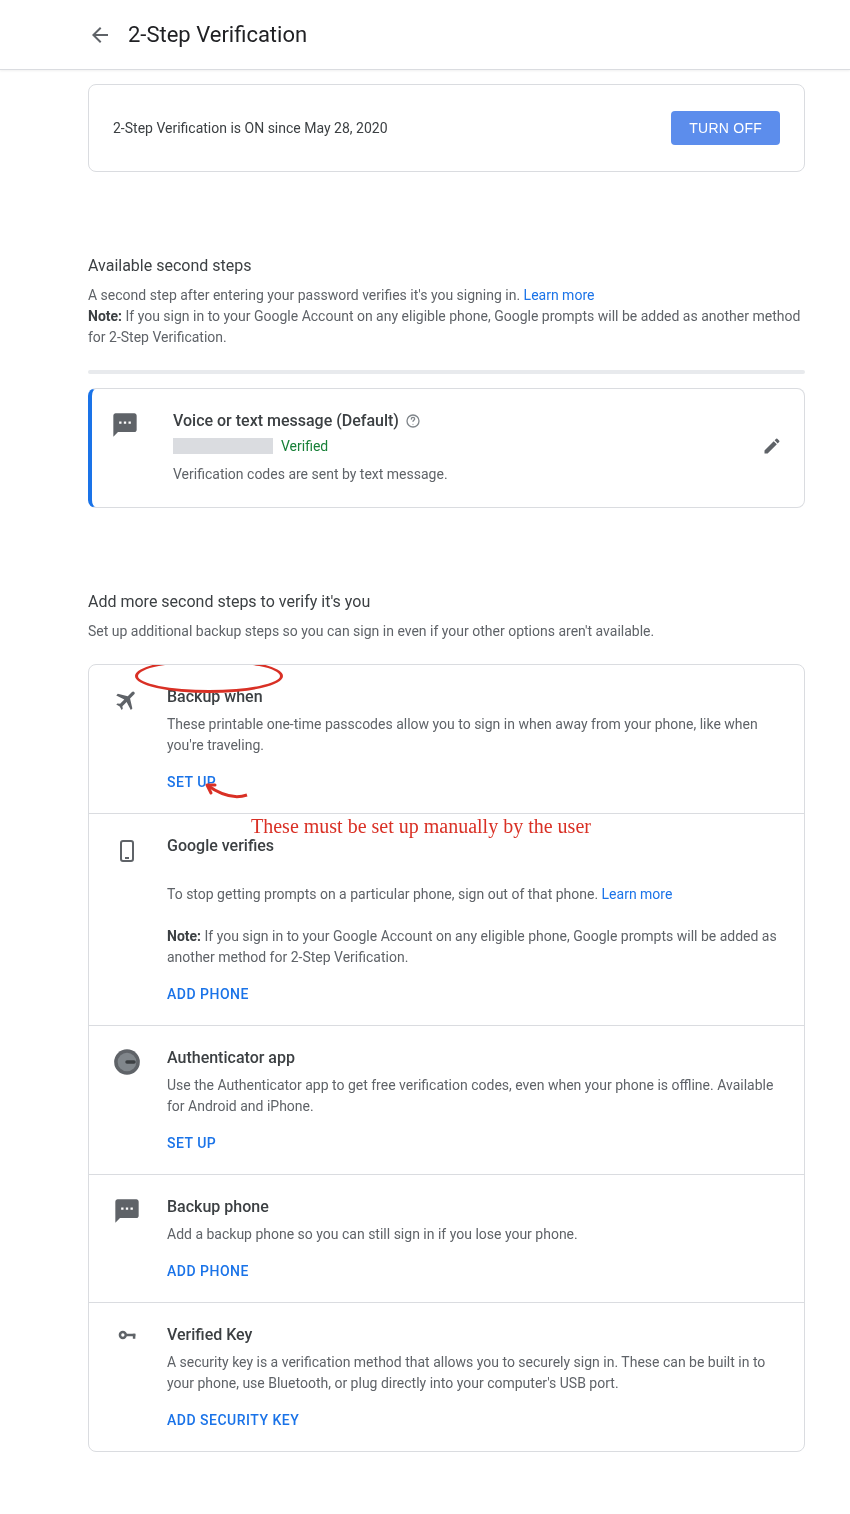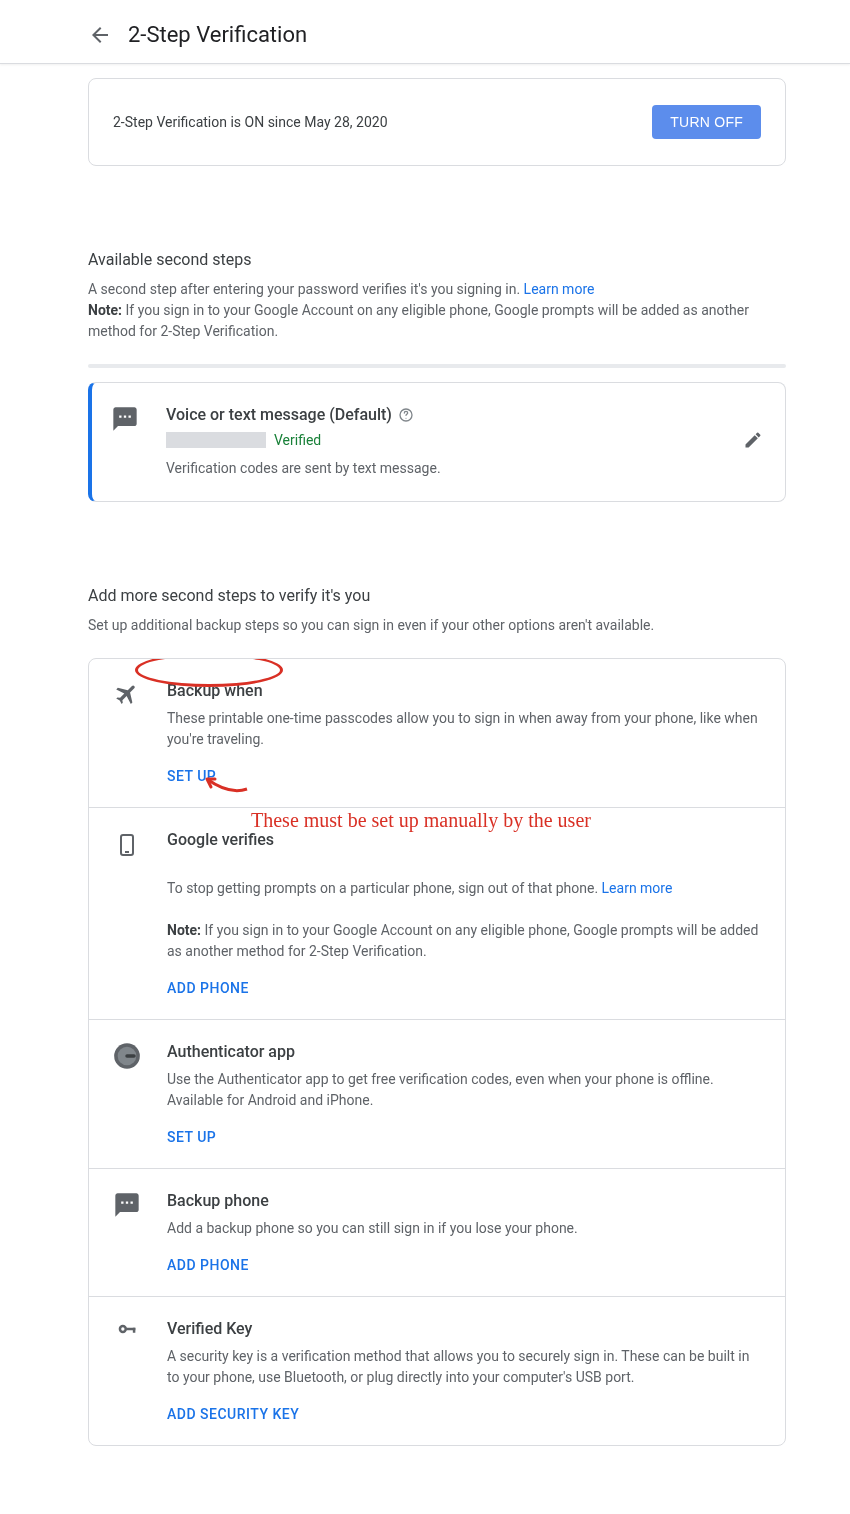--- a/index.html
+++ b/index.html
@@ -5,37 +5,37 @@
   * { box-sizing: border-box; margin: 0; padding: 0; }
   body {
     font-family: Roboto, "Helvetica Neue", Arial, sans-serif;
     background: #fff;
     color: #202124;
     width: 850px;
   }
   .header {
     display: flex;
     align-items: center;
-    padding: 22px 0 16px 88px;
+    padding: 22px 0 22px 88px;
     border-bottom: 1px solid #dadce0;
     box-shadow: 0 1px 2px rgba(60,64,67,.08);
   }
   .back-arrow {
     width: 24px; height: 24px;
     margin-right: 16px;
     cursor: pointer;
     color: #5f6368;
   }
   .page-title {
     font-size: 22px;
     font-weight: 400;
     color: #202124;
   }
   .content {
-    padding: 0 64px 40px 88px;
+    padding: 0 45px 40px 88px;
   }
   .status-card {
     margin-top: 14px;
     border: 1px solid #dadce0;
     border-radius: 8px;
     padding: 26px 24px;
     display: flex;
     align-items: center;
     justify-content: space-between;
   }
@@ -69,20 +69,21 @@
     height: 4px;
     background: #e8eaed;
     border-radius: 2px;
     margin-bottom: 14px;
   }
   .method-card {
     border: 1px solid #dadce0;
     border-radius: 8px;
     overflow: hidden;
     margin-top: 14px;
+    gap: 7px;
   }
   .default-card {
     border-left: 4px solid #1a73e8;
     display: flex;
     padding: 22px 22px 22px 18px;
   }
   .method-icon {
     width: 30px;
     flex-shrink: 0;
     margin-right: 26px;

